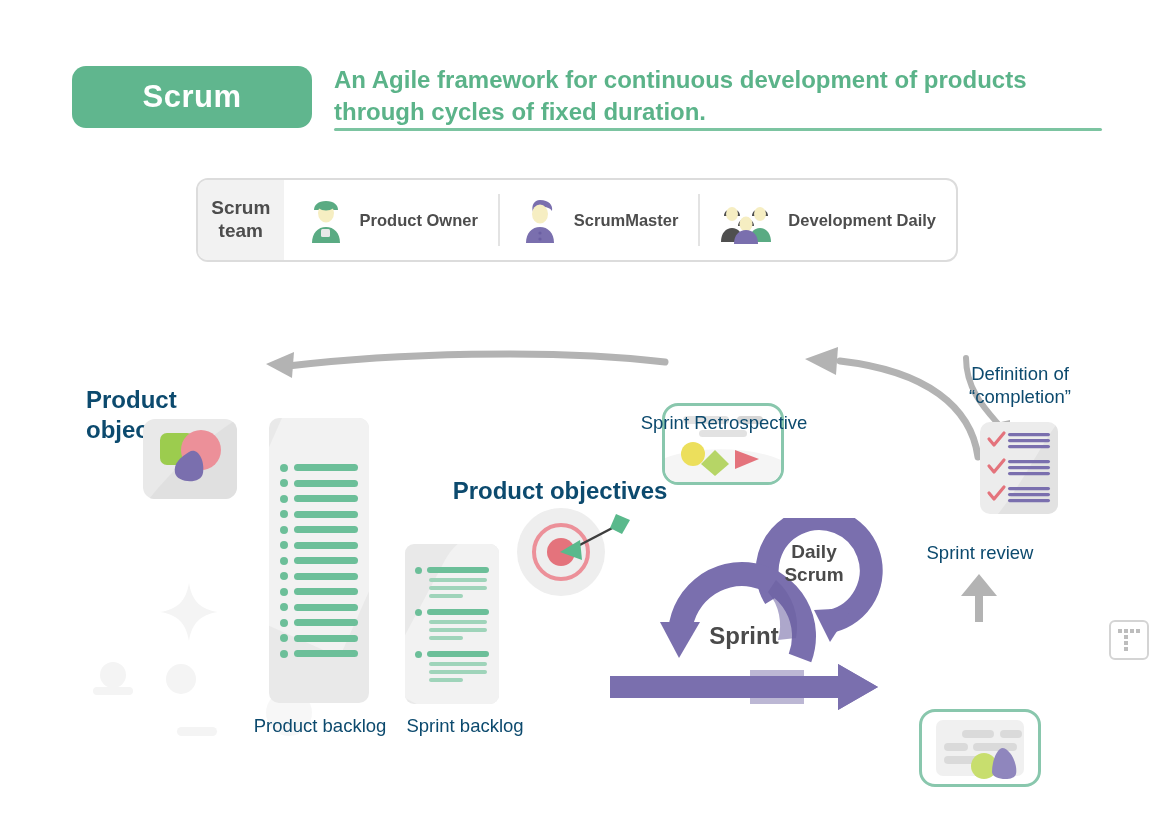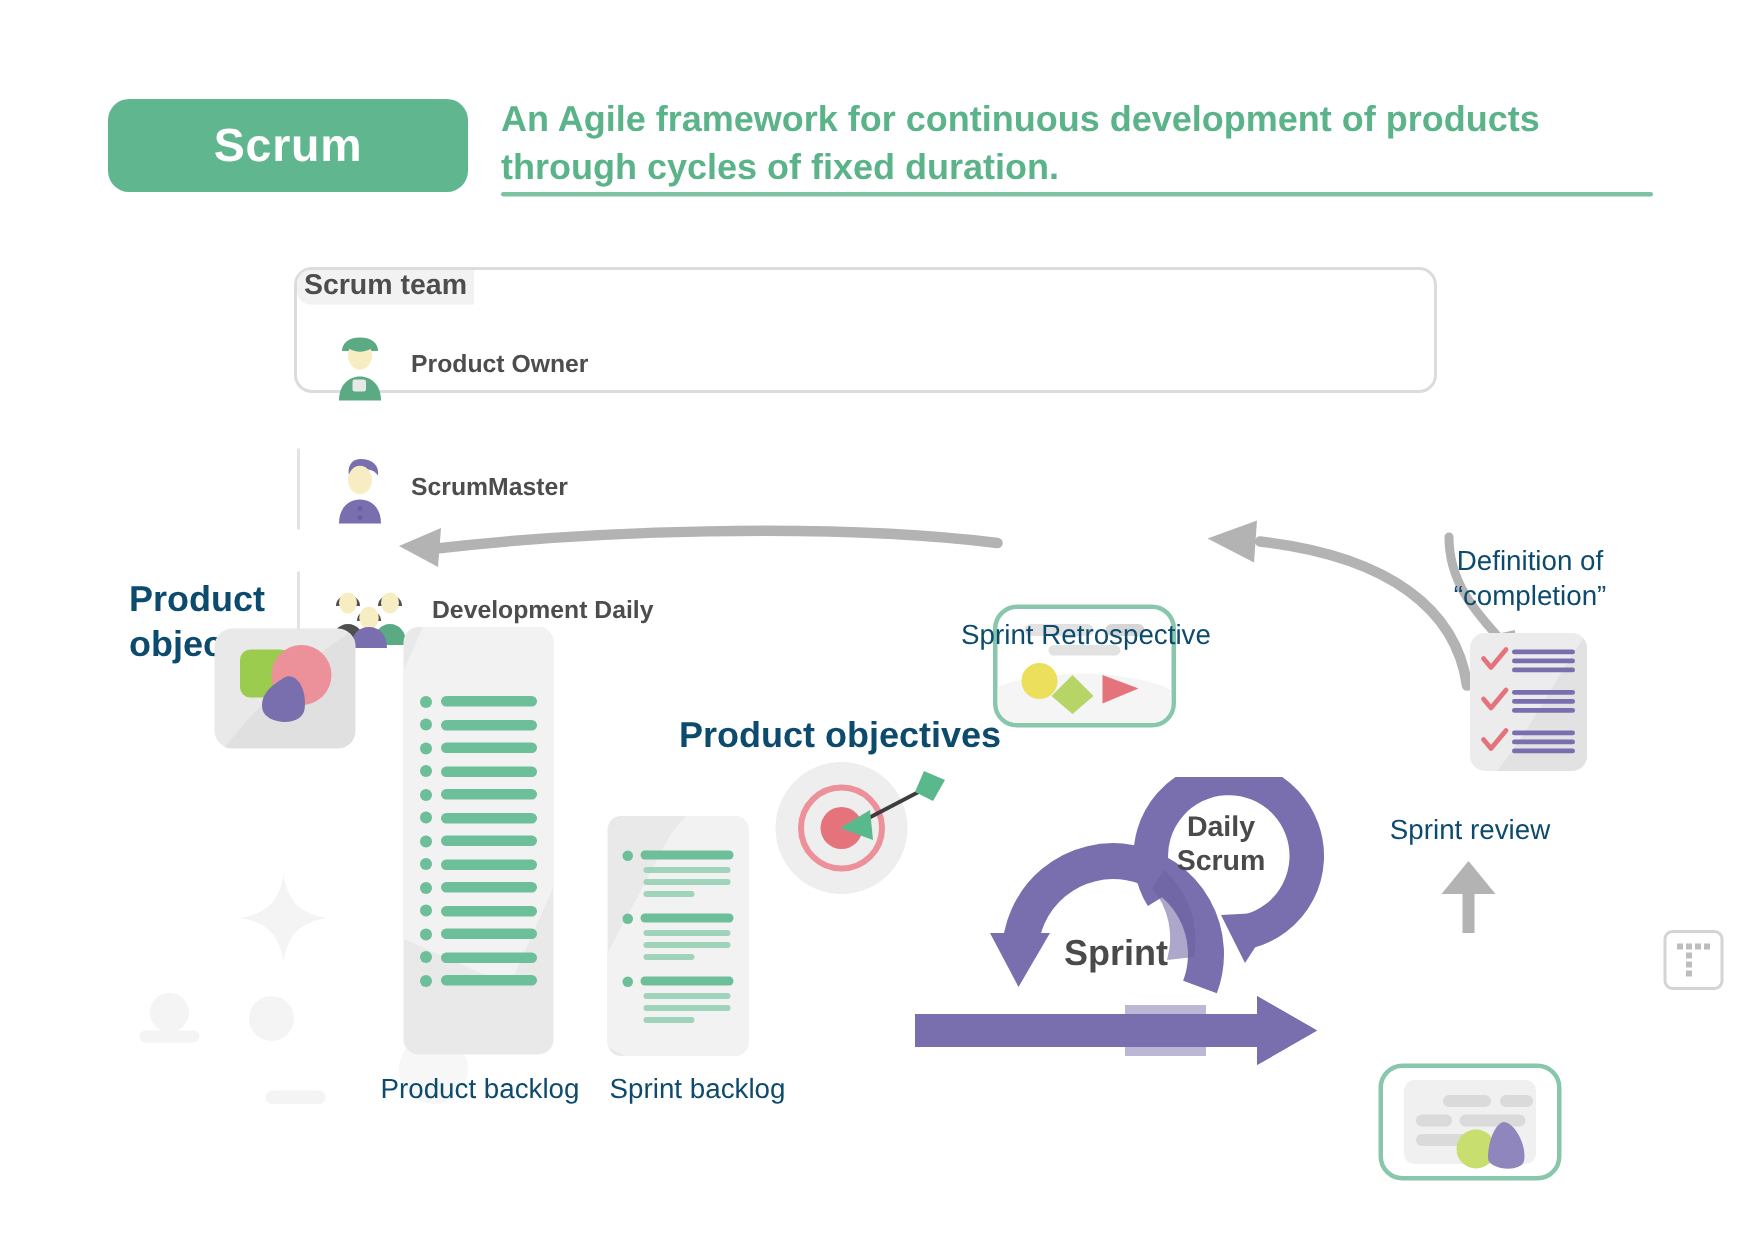--- a/index.html
+++ b/index.html
@@ -30,21 +30,21 @@
   }
   #header-rule{
     position:absolute;left:262px;top:62px;width:768px;height:3px;
     background:#7cc4a1;border-radius:2px;
   }
 
   
   #team-bar{
     left:196px;top:178px;width:762px;height:84px;
     border:2px solid #dcdcdc;border-radius:12px;background:#ffffff;
-    display:flex;align-items:stretch;box-sizing:border-box;flex-direction:column;
+    display:flex;align-items:stretch;box-sizing:border-box;
   }
   #team-bar-title{
     width:118px;background:#f2f2f2;border-radius:9px 0 0 9px;
     display:flex;align-items:center;justify-content:center;text-align:center;
     font-size:19px;font-weight:bold;color:#4d4d4d;line-height:1.2;
   }
   .team-member{
     display:flex;align-items:center;gap:12px;
     padding:16px 20px;position:relative;
   }

